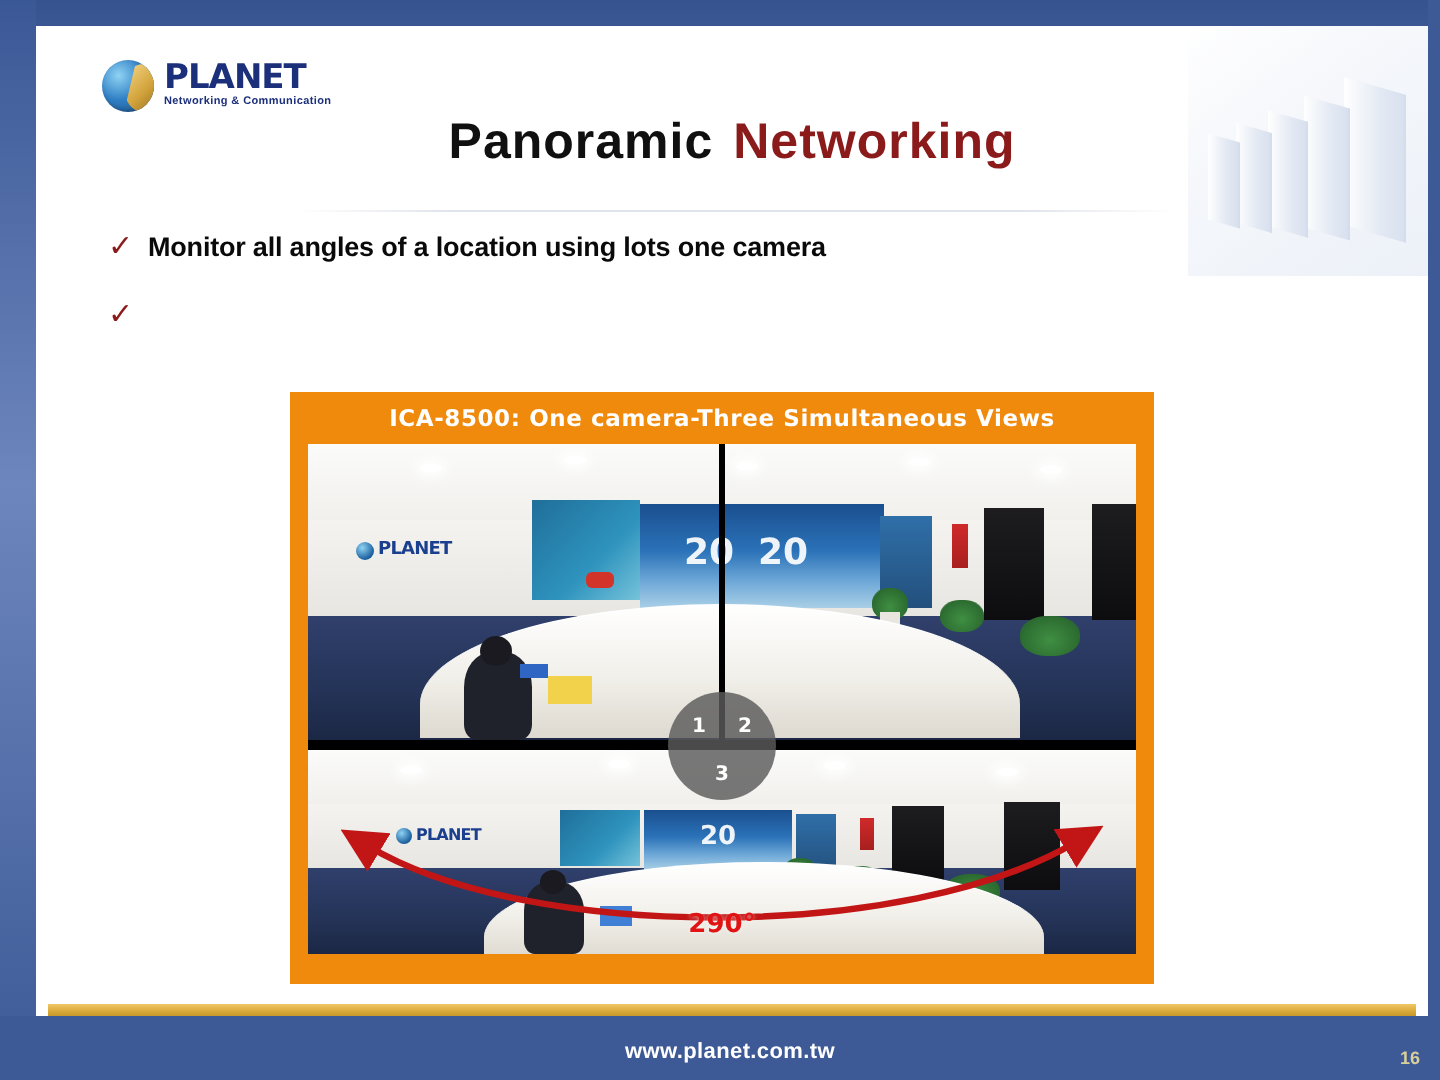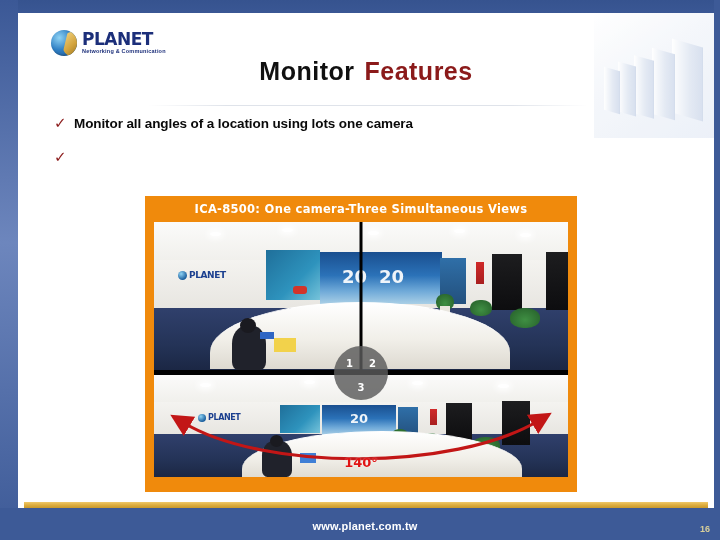--- a/index.html
+++ b/index.html
@@ -428,21 +428,21 @@
 
     <div class="logo">
       <div class="logo-mark"></div>
       <div class="logo-text">
         <div class="logo-word">PLANET</div>
         <div class="logo-tag">Networking &amp; Communication</div>
       </div>
     </div>
 
     <div class="title">
-      <span class="t-main">Monitor</span><span class="t-accent">Features</span>
+      <span class="t-main">Panoramic</span><span class="t-accent">Networking</span>
     </div>
     <div class="title-rule"></div>
 
     <div class="bullets">
       <div class="bullet">
         <span class="bullet-check">✓</span>
         <span class="bullet-text">Monitor all angles of a location using lots one camera</span>
       </div>
       <div class="bullet">
         <span class="bullet-check">✓</span>
@@ -544,21 +544,21 @@
                 <marker id="ahL" markerWidth="7" markerHeight="7" refX="5" refY="3.5" orient="auto">
                   <polygon points="7,0 0,3.5 7,7" fill="#c21616"></polygon>
                 </marker>
                 <marker id="ahR" markerWidth="7" markerHeight="7" refX="2" refY="3.5" orient="auto">
                   <polygon points="0,0 7,3.5 0,7" fill="#c21616"></polygon>
                 </marker>
               </defs>
               <path d="M30,14 C110,62 300,62 384,12" stroke="#c21616" stroke-width="3.2" fill="none" marker-start="url(#ahL)" marker-end="url(#ahR)"></path>
             </svg>
           </div>
-          <div class="deg-label">140°</div>
+          <div class="deg-label">290°</div>
         </div>
 
         <div class="badge-group">
           <div class="badge-circle"></div>
           <span class="badge-num badge-1">1</span>
           <span class="badge-num badge-2">2</span>
           <span class="badge-num badge-3">3</span>
         </div>
 
       </div>

